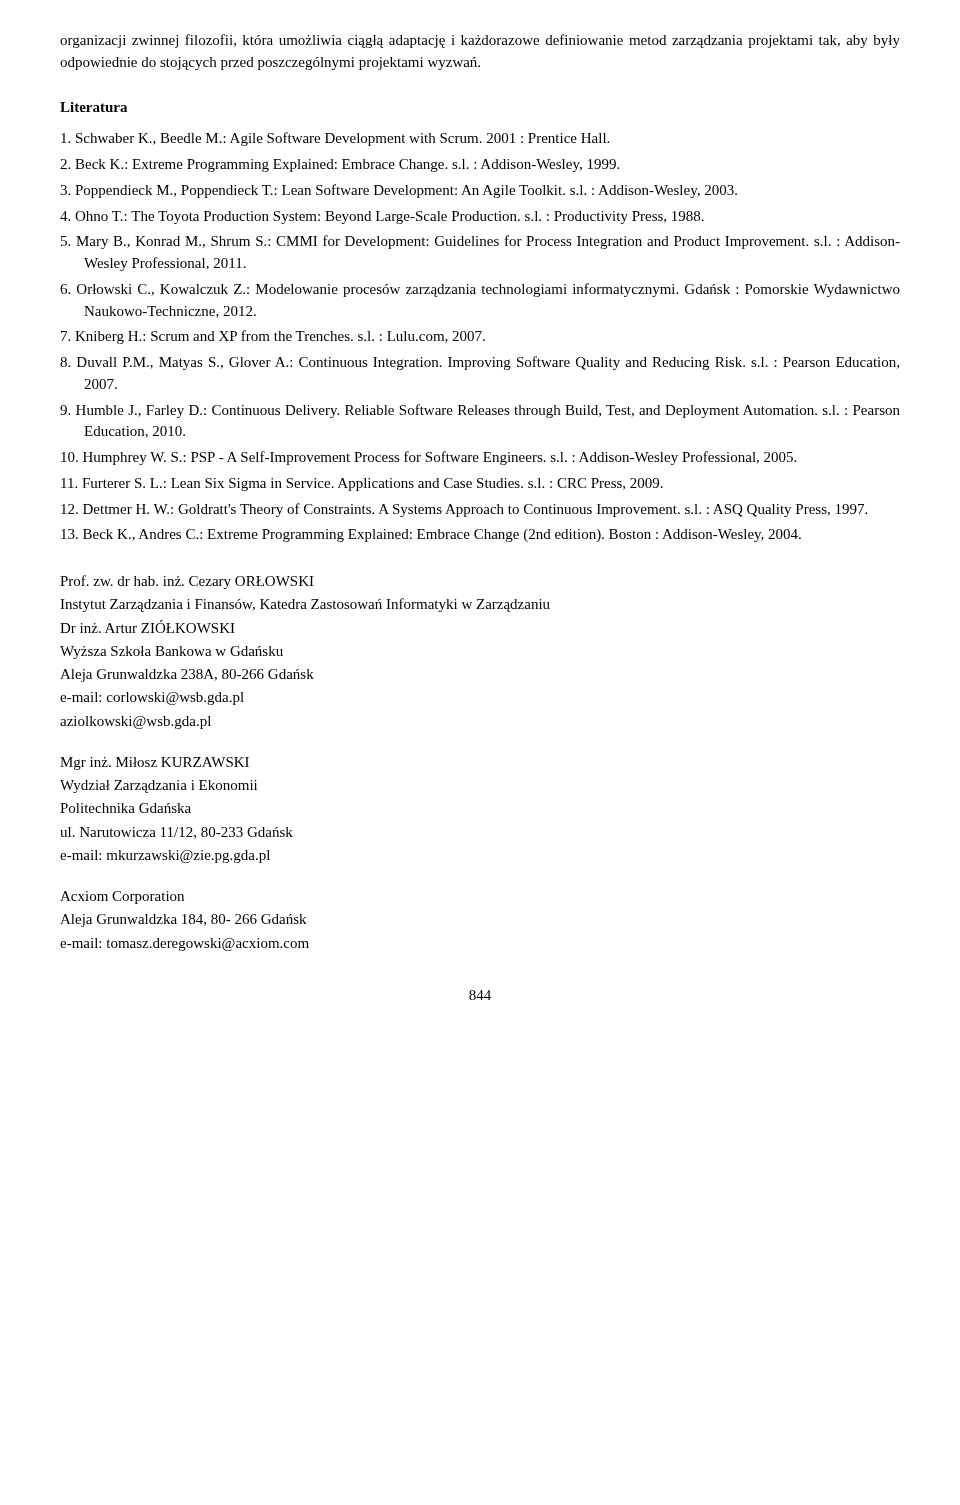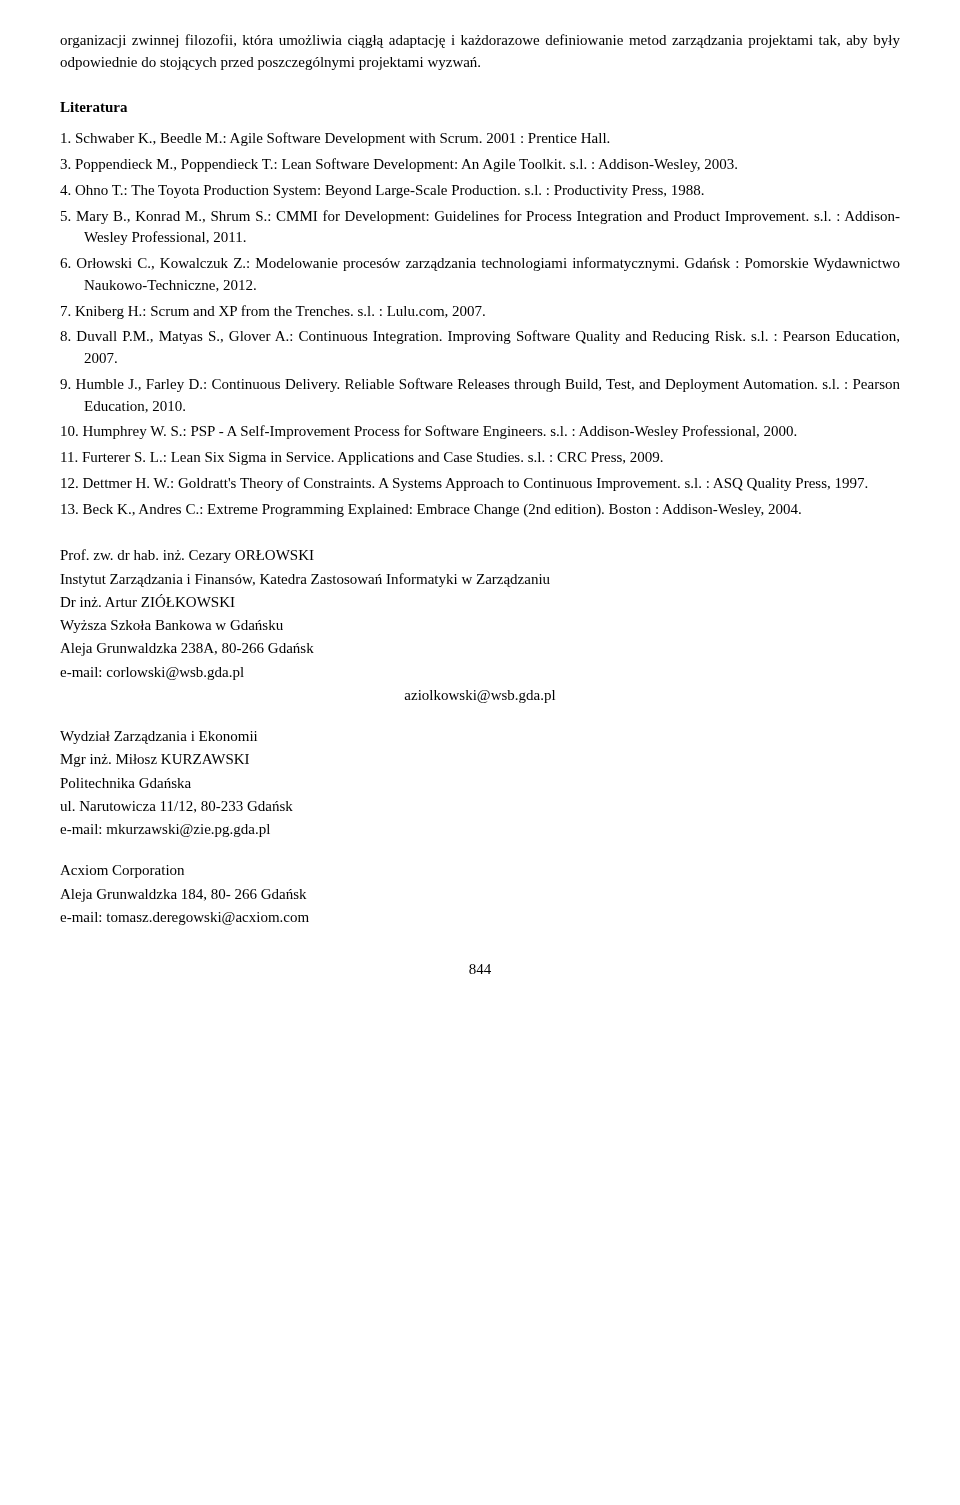--- a/index.html
+++ b/index.html
@@ -43,64 +43,64 @@
     }
     .authors-block p {
       margin: 0;
       padding: 0;
     }
     .author-section {
       margin-top: 18px;
     }
     .indent-email {
       padding-left: 60px;
-      text-align: center;
     }
     .page-number {
       text-align: center;
       margin-top: 30px;
       font-size: 15px;
     }
   </style>
 </head>
 <body>
 
 <p class="intro-text">organizacji zwinnej filozofii, która umożliwia ciągłą adaptację i każdorazowe definiowanie metod zarządzania projektami tak, aby były odpowiednie do stojących przed poszczególnymi projektami wyzwań.</p>
 
 <p class="literatura-heading">Literatura</p>
 
 <ul class="ref-list">
   <li>1. Schwaber K., Beedle M.: Agile Software Development with Scrum. 2001 : Prentice Hall.</li>
+  <li>2. Beck K.: Extreme Programming Explained: Embrace Change. s.l. : Addison-Wesley, 1999.</li>
   <li>3. Poppendieck M., Poppendieck T.: Lean Software Development: An Agile Toolkit. s.l. : Addison-Wesley, 2003.</li>
   <li>4. Ohno T.: The Toyota Production System: Beyond Large-Scale Production. s.l. : Productivity Press, 1988.</li>
   <li>5. Mary B., Konrad M., Shrum S.: CMMI for Development: Guidelines for Process Integration and Product Improvement. s.l. : Addison-Wesley Professional, 2011.</li>
   <li>6. Orłowski C., Kowalczuk Z.: Modelowanie procesów zarządzania technologiami informatycznymi. Gdańsk : Pomorskie Wydawnictwo Naukowo-Techniczne, 2012.</li>
   <li>7. Kniberg H.: Scrum and XP from the Trenches. s.l. : Lulu.com, 2007.</li>
   <li>8. Duvall P.M., Matyas S., Glover A.: Continuous Integration. Improving Software Quality and Reducing Risk. s.l. : Pearson Education, 2007.</li>
   <li>9. Humble J., Farley D.: Continuous Delivery. Reliable Software Releases through Build, Test, and Deployment Automation. s.l. : Pearson Education, 2010.</li>
-  <li>10. Humphrey W. S.: PSP - A Self-Improvement Process for Software Engineers. s.l. : Addison-Wesley Professional, 2000.</li>
+  <li>10. Humphrey W. S.: PSP - A Self-Improvement Process for Software Engineers. s.l. : Addison-Wesley Professional, 2005.</li>
   <li>11. Furterer S. L.: Lean Six Sigma in Service. Applications and Case Studies. s.l. : CRC Press, 2009.</li>
   <li>12. Dettmer H. W.: Goldratt's Theory of Constraints. A Systems Approach to Continuous Improvement. s.l. : ASQ Quality Press, 1997.</li>
   <li>13. Beck K., Andres C.: Extreme Programming Explained: Embrace Change (2nd edition). Boston : Addison-Wesley, 2004.</li>
 </ul>
 
 <div class="authors-block">
   <div class="author-section">
     <p>Prof. zw. dr hab. inż. Cezary ORŁOWSKI</p>
     <p>Instytut Zarządzania i Finansów, Katedra Zastosowań Informatyki w Zarządzaniu</p>
     <p>Dr inż. Artur ZIÓŁKOWSKI</p>
     <p>Wyższa Szkoła Bankowa w Gdańsku</p>
     <p>Aleja Grunwaldzka 238A, 80-266 Gdańsk</p>
     <p>e-mail: corlowski@wsb.gda.pl</p>
     <p class="indent-email">aziolkowski@wsb.gda.pl</p>
   </div>
 
   <div class="author-section">
+    <p>Mgr inż. Miłosz KURZAWSKI</p>
     <p>Wydział Zarządzania i Ekonomii</p>
-    <p>Mgr inż. Miłosz KURZAWSKI</p>
     <p>Politechnika Gdańska</p>
     <p>ul. Narutowicza 11/12, 80-233 Gdańsk</p>
     <p>e-mail: mkurzawski@zie.pg.gda.pl</p>
   </div>
 
   <div class="author-section">
     <p>Acxiom Corporation</p>
     <p>Aleja Grunwaldzka 184, 80- 266 Gdańsk</p>
     <p>e-mail: tomasz.deregowski@acxiom.com</p>
   </div>

